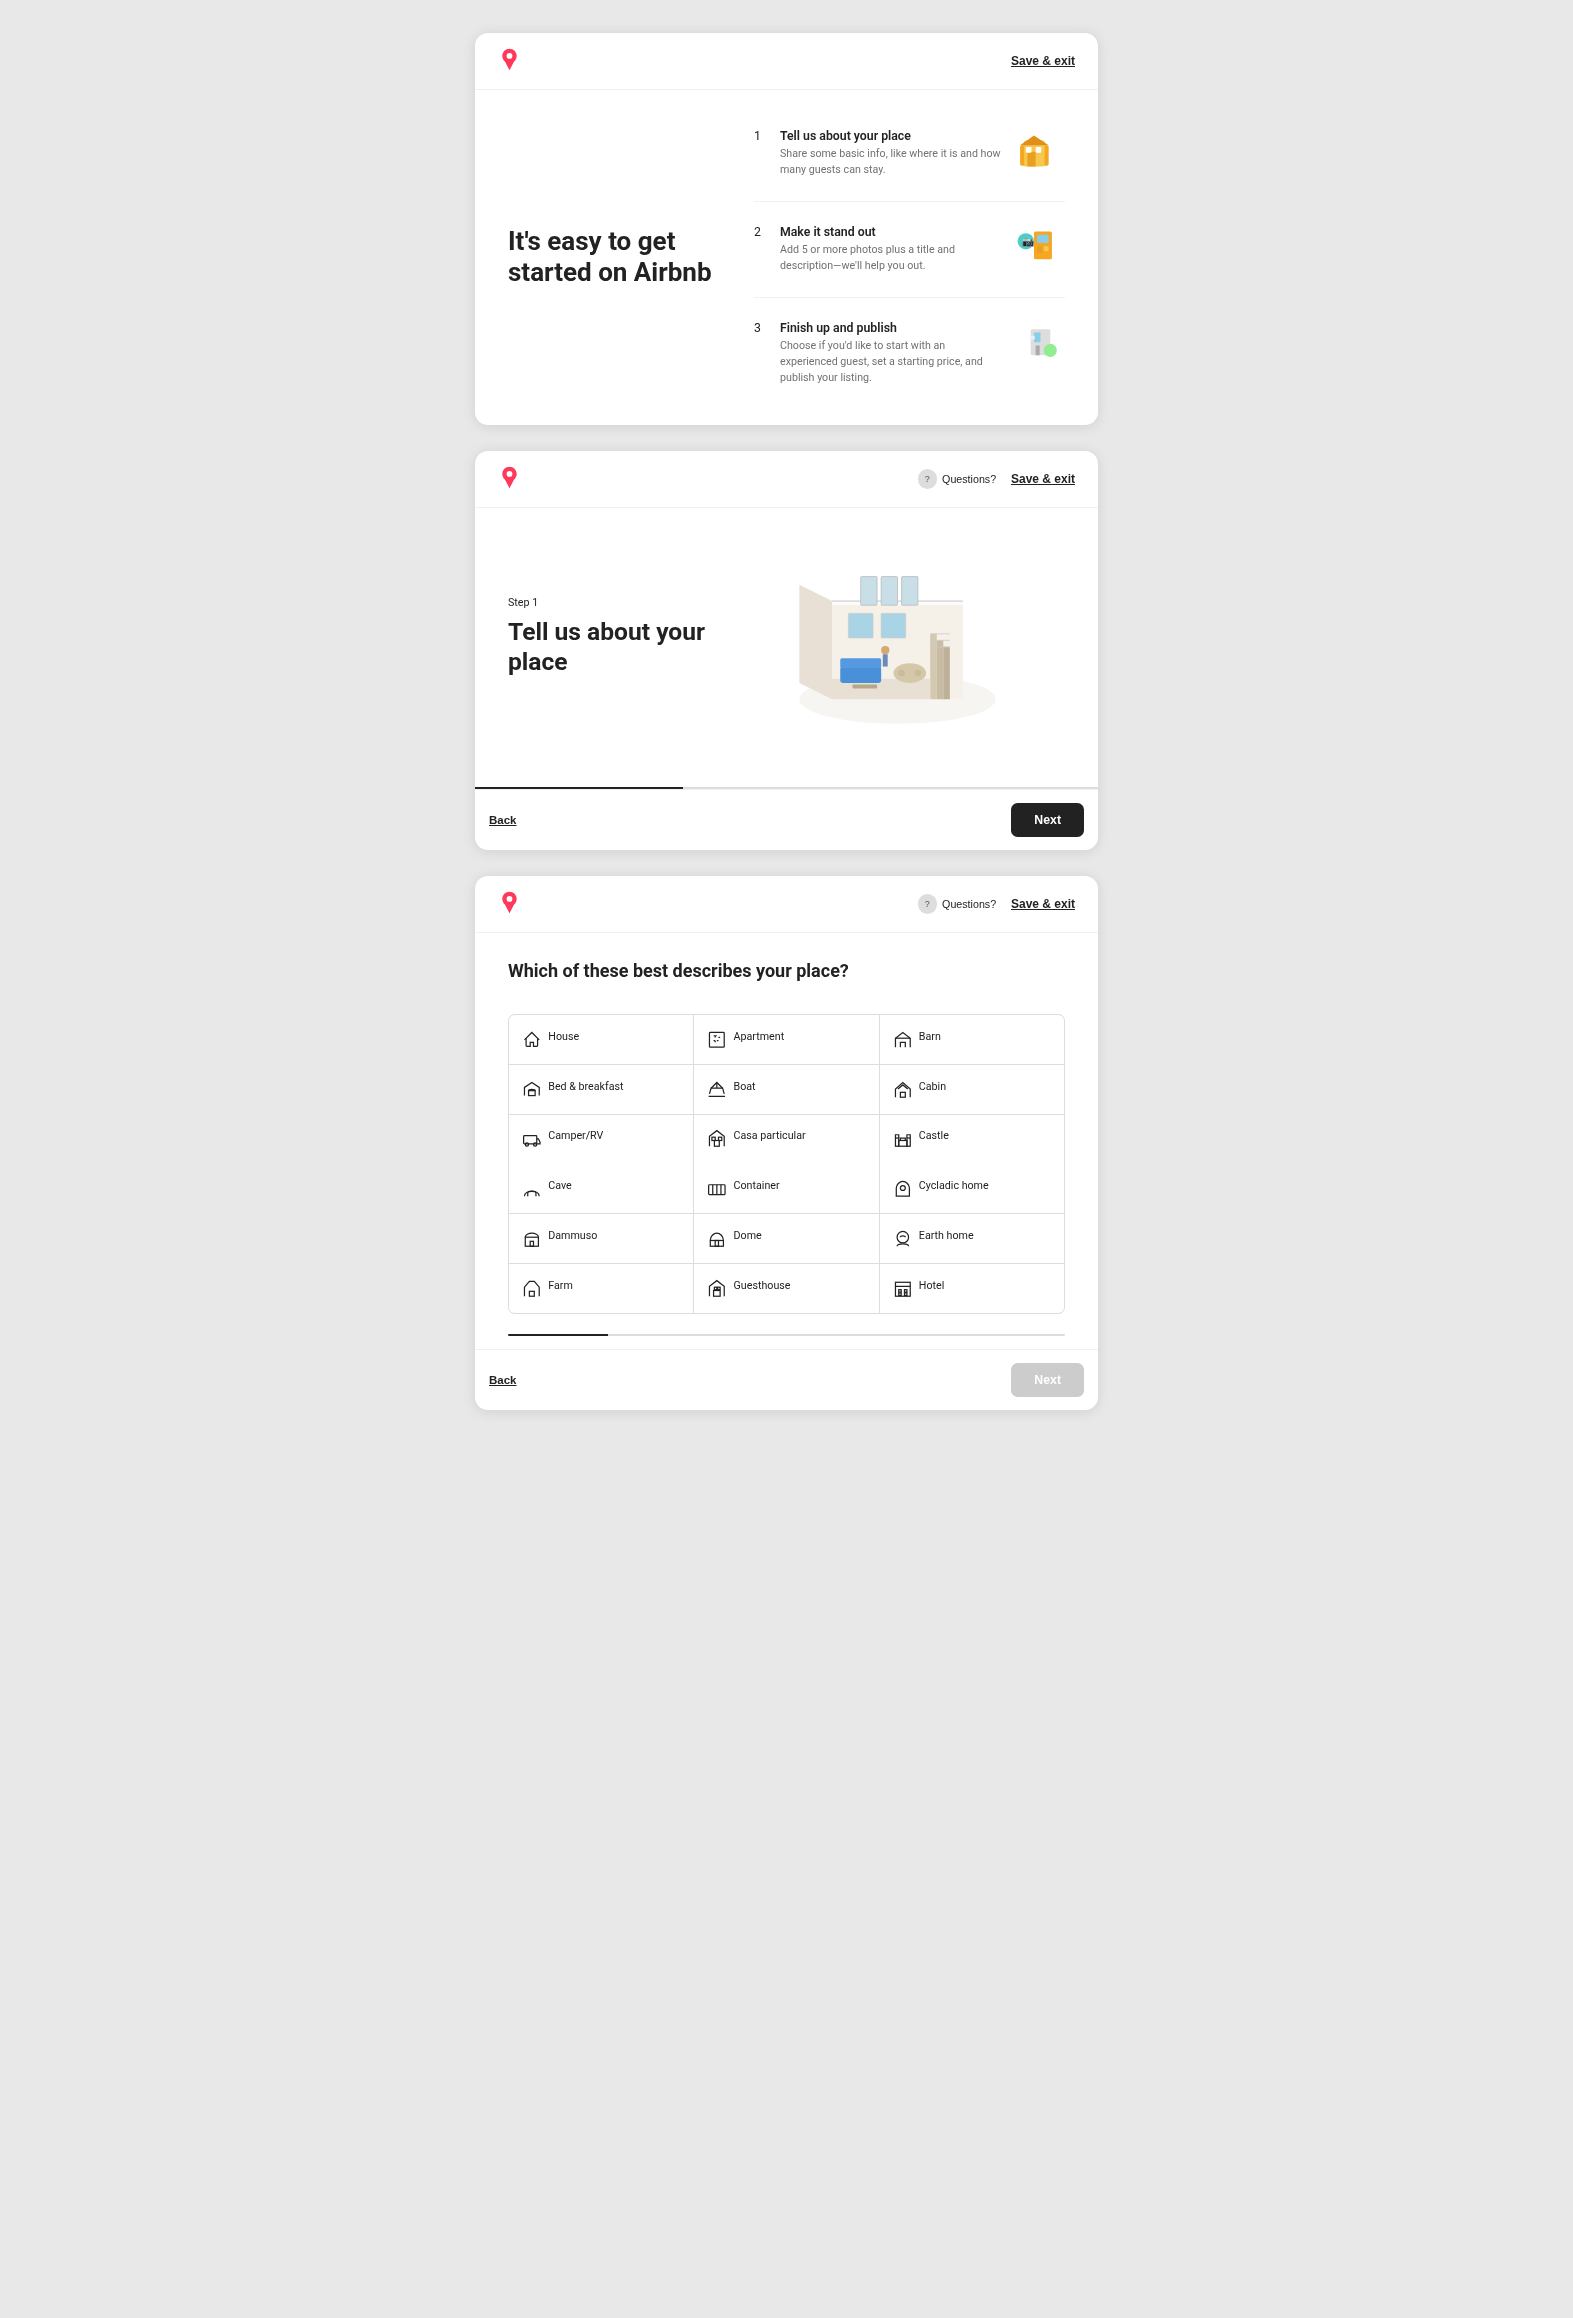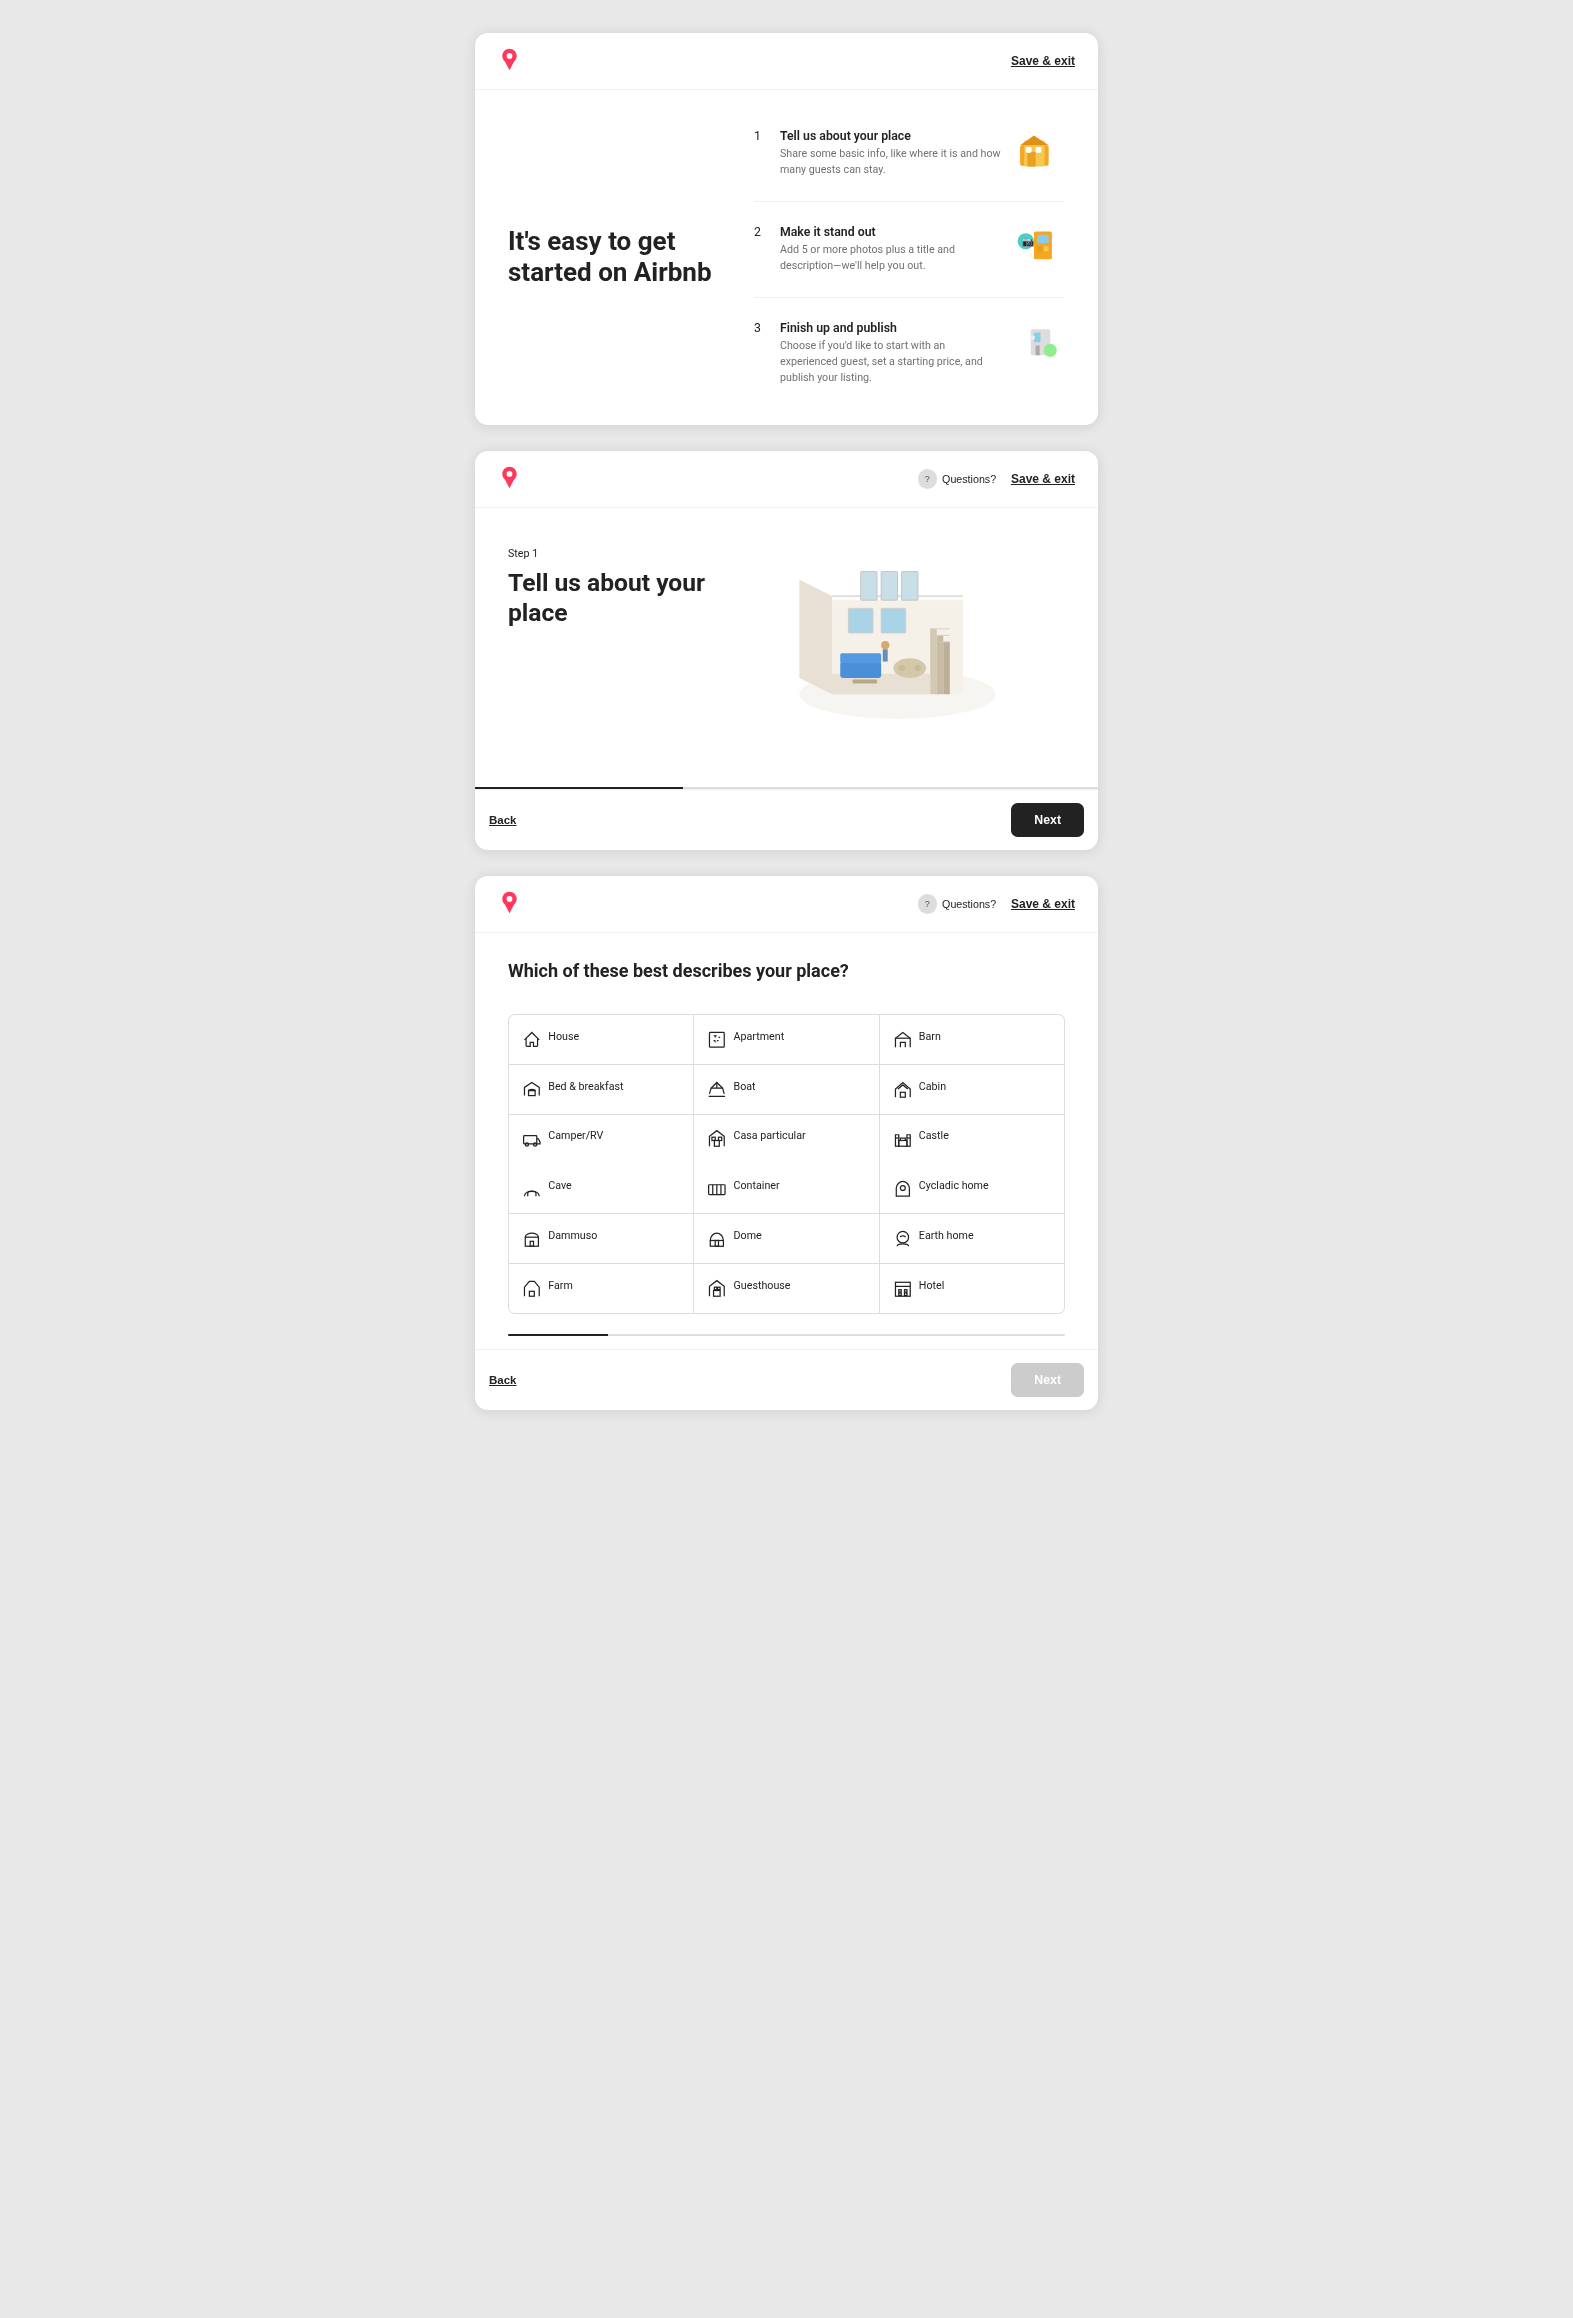--- a/index.html
+++ b/index.html
@@ -162,21 +162,21 @@
     .card1-footer {
       display: flex;
       justify-content: flex-end;
       padding: 13px 23px;
       border-top: 0.8px solid #f0f0f0;
     }
 
     
     .card2-body {
       display: flex;
-      align-items: flex-start;
+      align-items: center;
       padding: 39px 33px 49px 33px;
       gap: 8px;
       min-height: 279px;
     }
     .card2-left {
       flex: 0 0 213px;
     }
     .step-label {
       font-size: 10.7px;
       color: #222;

